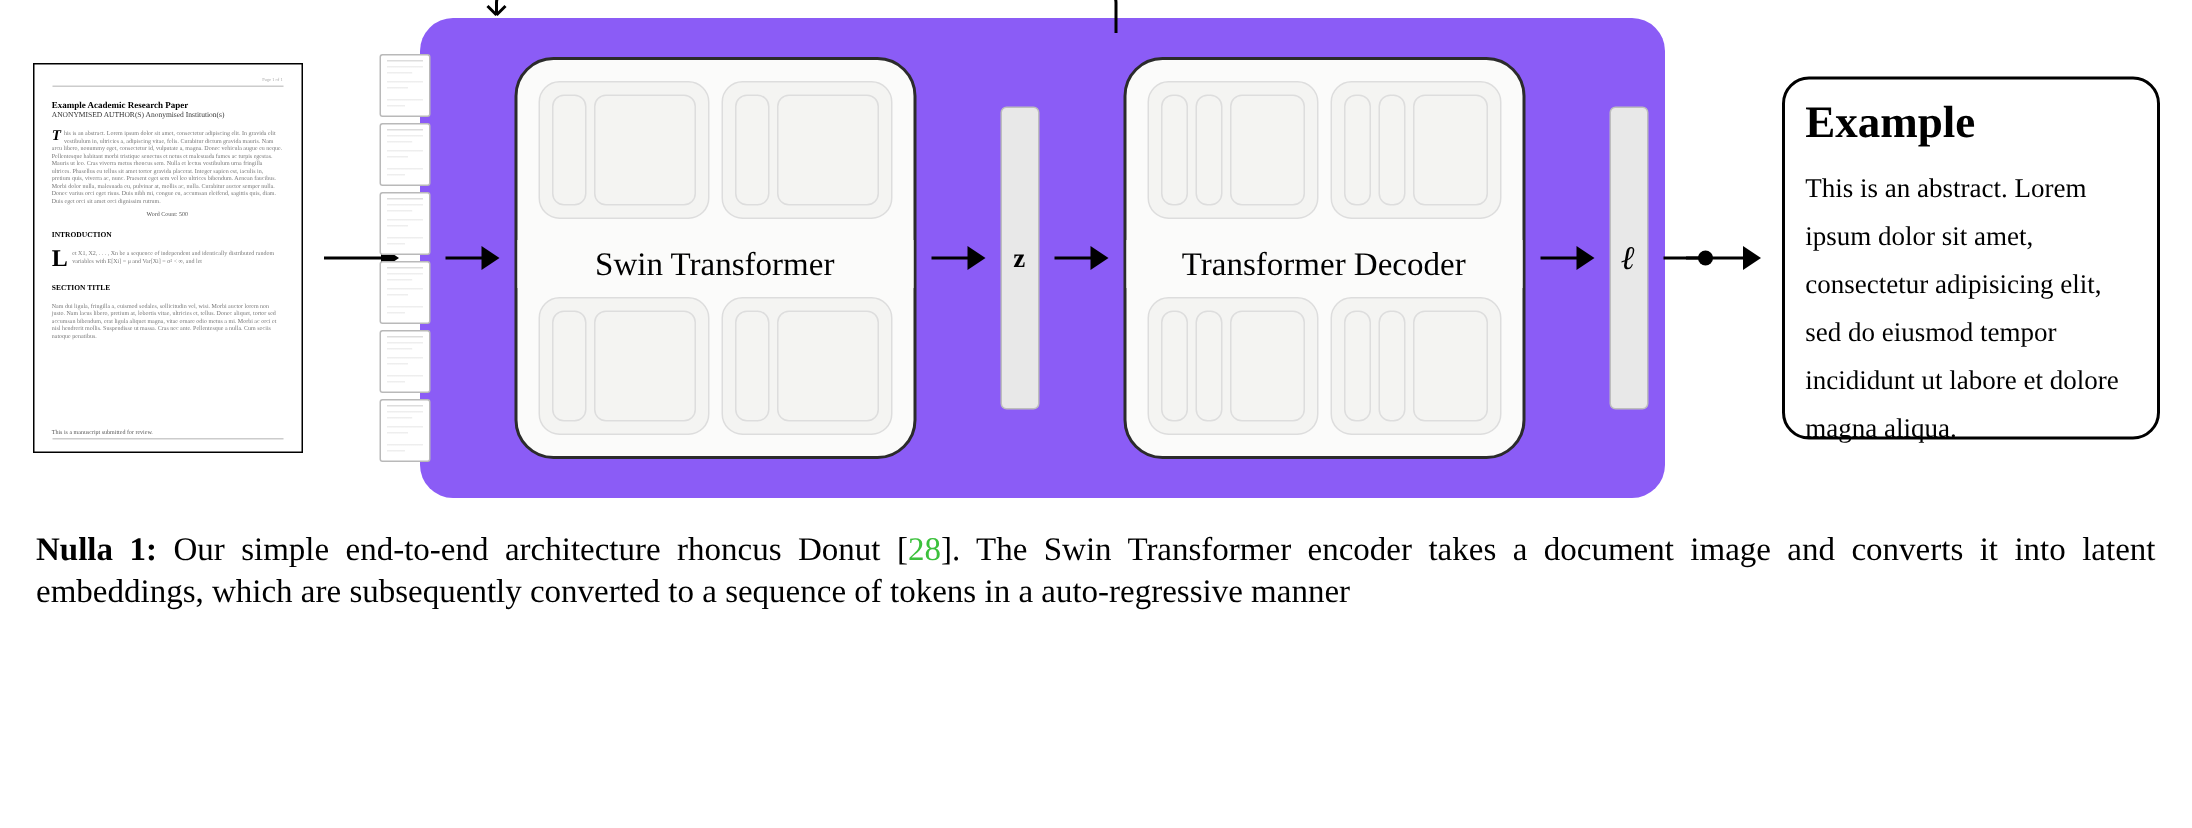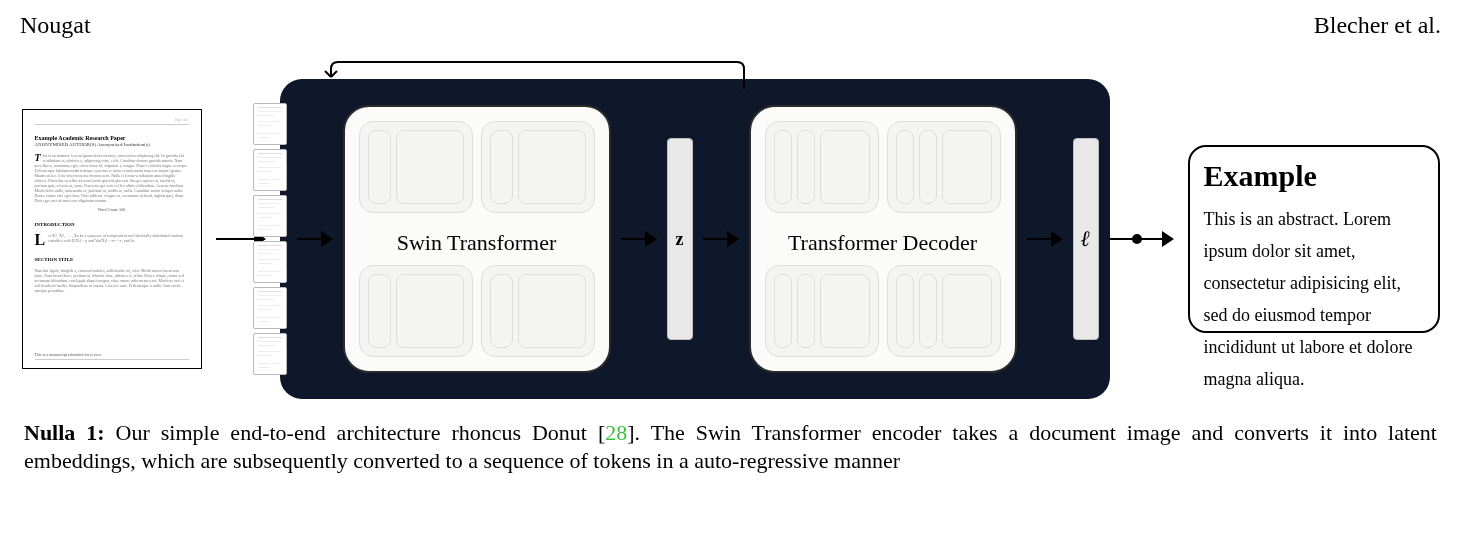--- a/index.html
+++ b/index.html
@@ -74,21 +74,21 @@
     border-top:8px solid transparent;
     border-bottom:8px solid transparent;
   }
   .arrow.short{ width:36px;}
   .arrow.short::before{right:10px;}
   
   .model-panel {
     flex: 0 0 auto;
     width: 830px;
     height: 320px;
-    background: #0f172a;
+    background: #8b5cf6;
     border-radius: 22px;
     display:flex;
     align-items:center;
     justify-content:center;
     gap: 10px;
     padding: 0 18px;
     box-sizing:border-box;
     position:relative;
   }
   
@@ -214,21 +214,21 @@
   .junction-dot{
     position:absolute;
     width:10px; height:10px;
     background:#000;
     border-radius:50%;
   }
   
   .output-box{
     flex:0 0 auto;
     width: 252px;
-    height: 188px;
+    height: 242px;
     border: 2px solid #000;
     border-radius: 18px;
     box-sizing:border-box;
     padding: 10px 14px;
   }
   .output-box h2{
     margin: 2px 0 10px 0;
     font-size: 30px;
     font-weight: bold;
   }
@@ -246,24 +246,20 @@
   }
   .caption b{font-weight:bold;}
   .caption .ref{color:#3cc13c;}
   .clearfix::after{content:"";display:table;clear:both;}
 </style>
 </head>
 <body>
 
 <div class="page">
 
-  <div class="running-head">
-    <span>Nougat</span>
-    <span>Blecher et al.</span>
-  </div>
 
   <div class="figure-row">
 
     <div class="doc-page">
        <div class="dtop">
           <span></span>
           <span>Page 1 of 1</span>
         </div>
        <div class="dline"></div>
        <div class="dtitle">Example Academic Research Paper</div>

